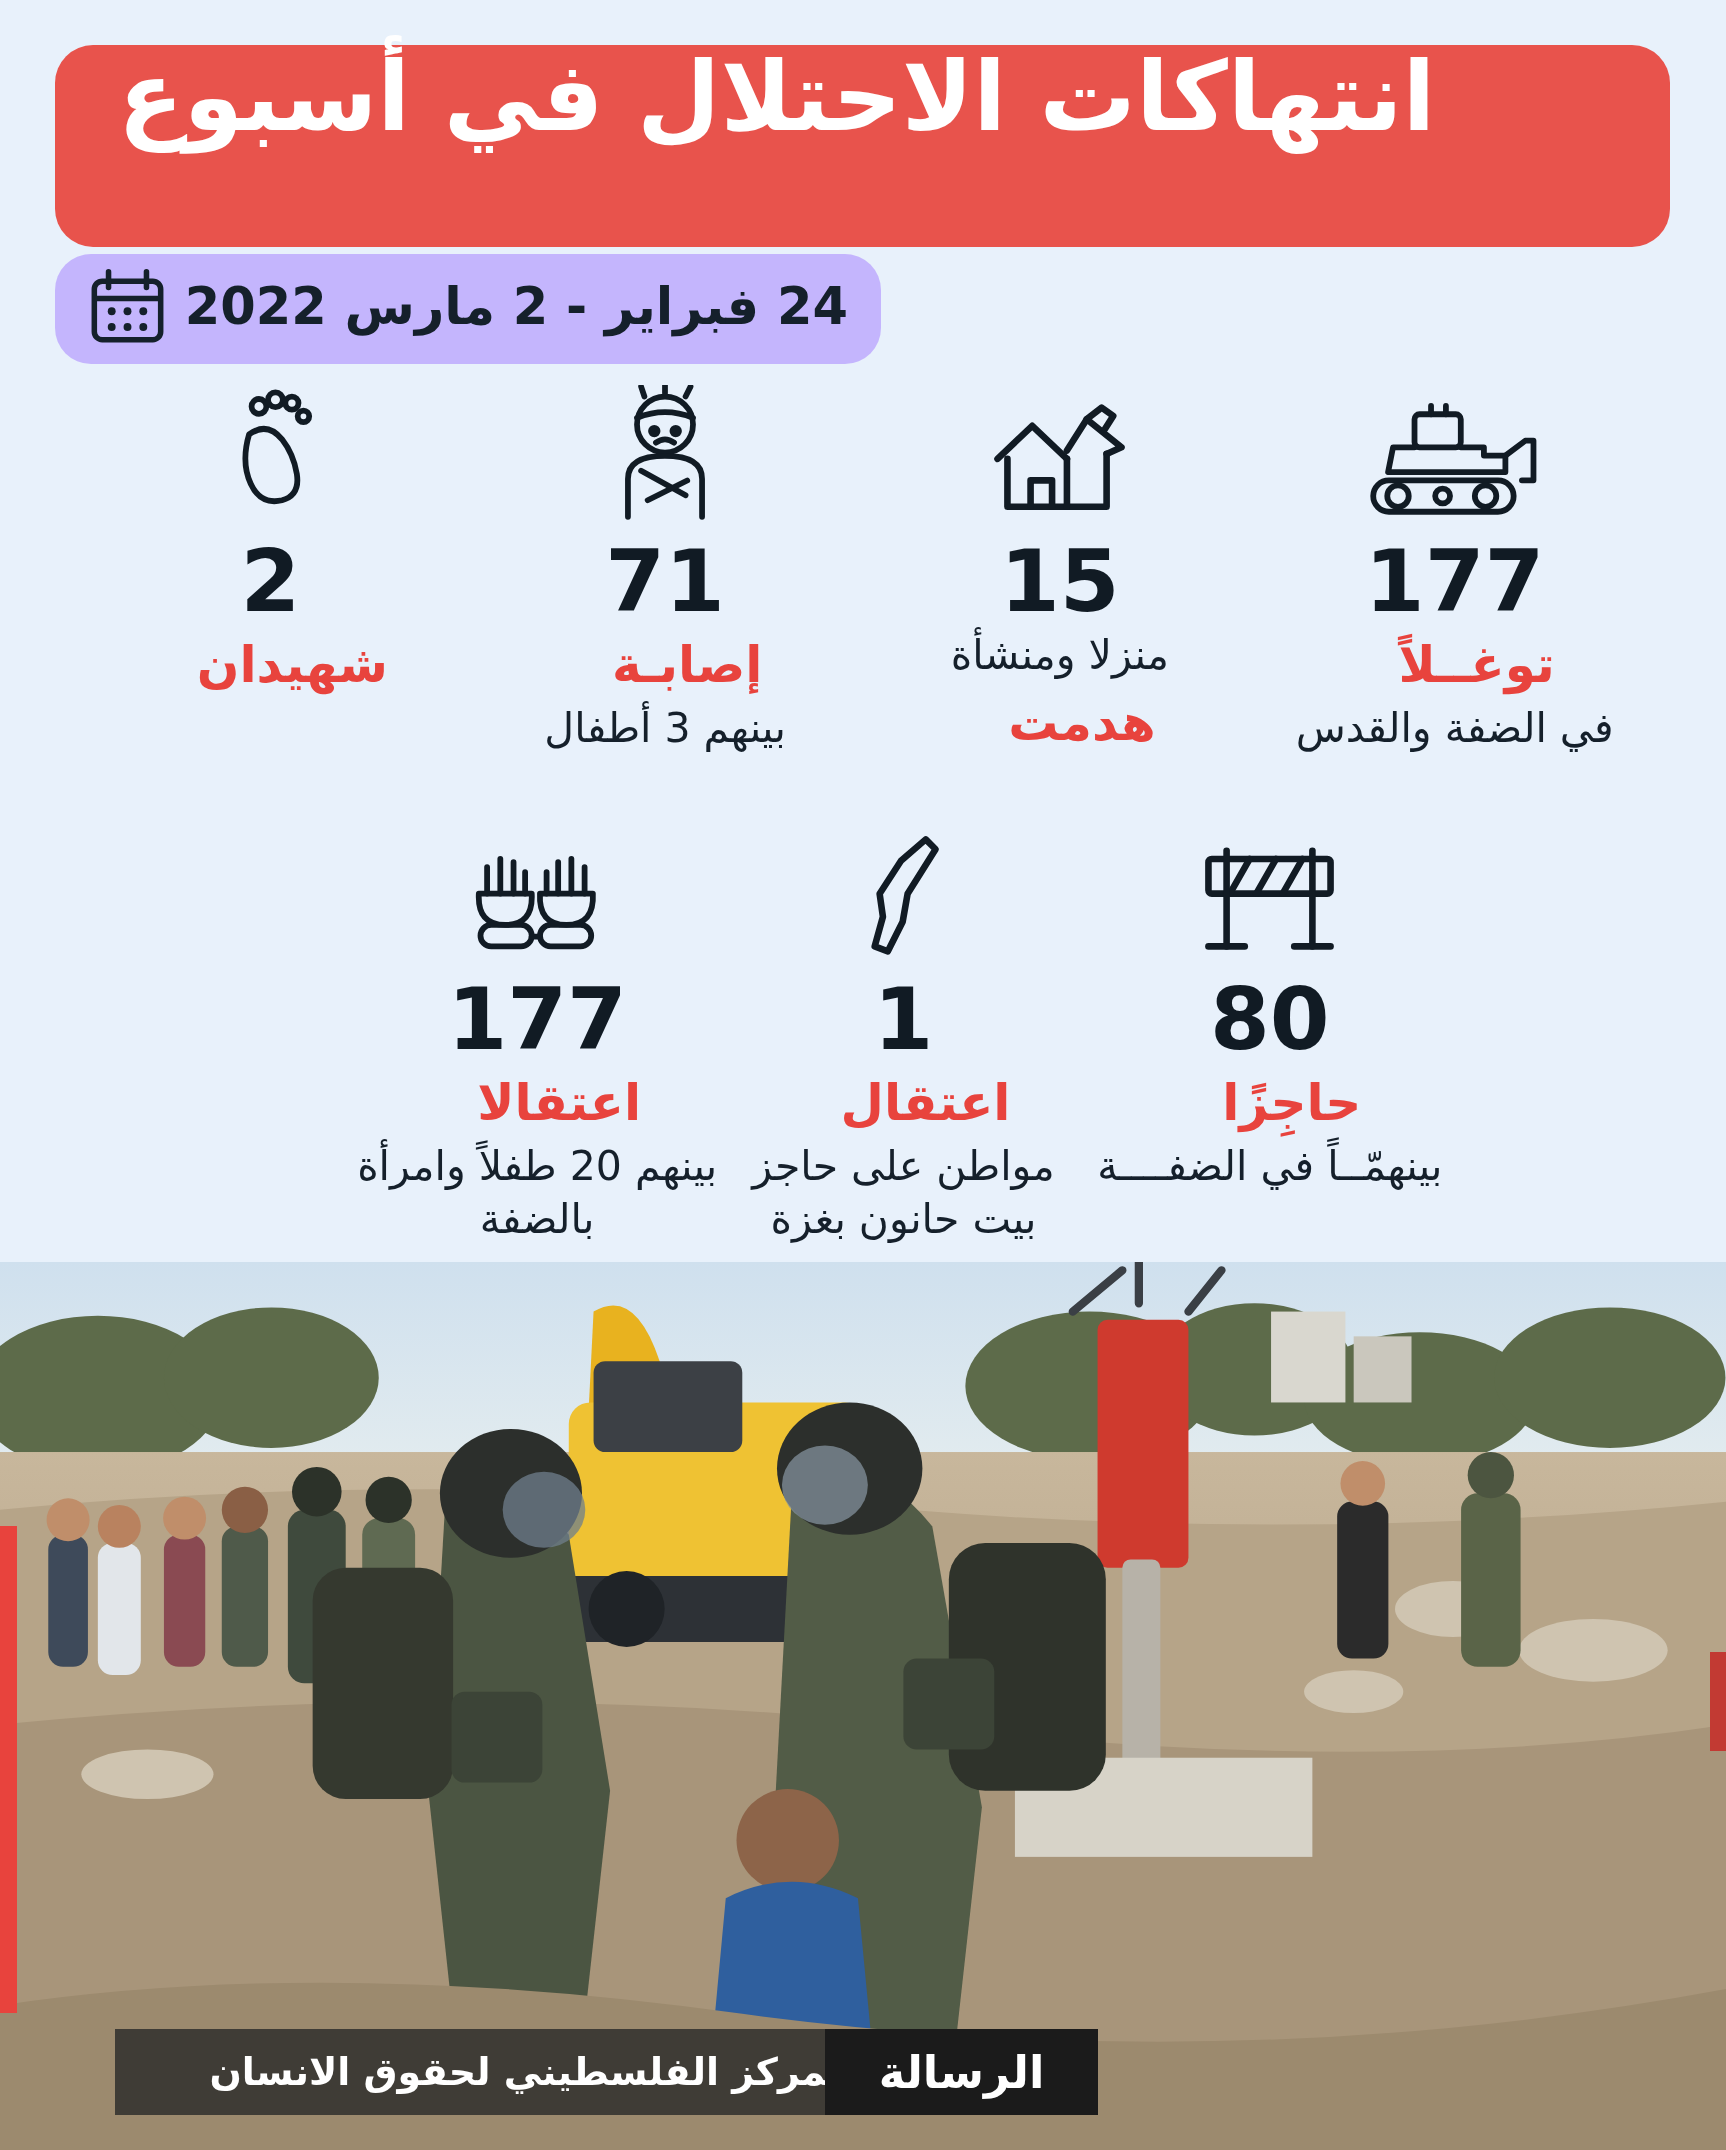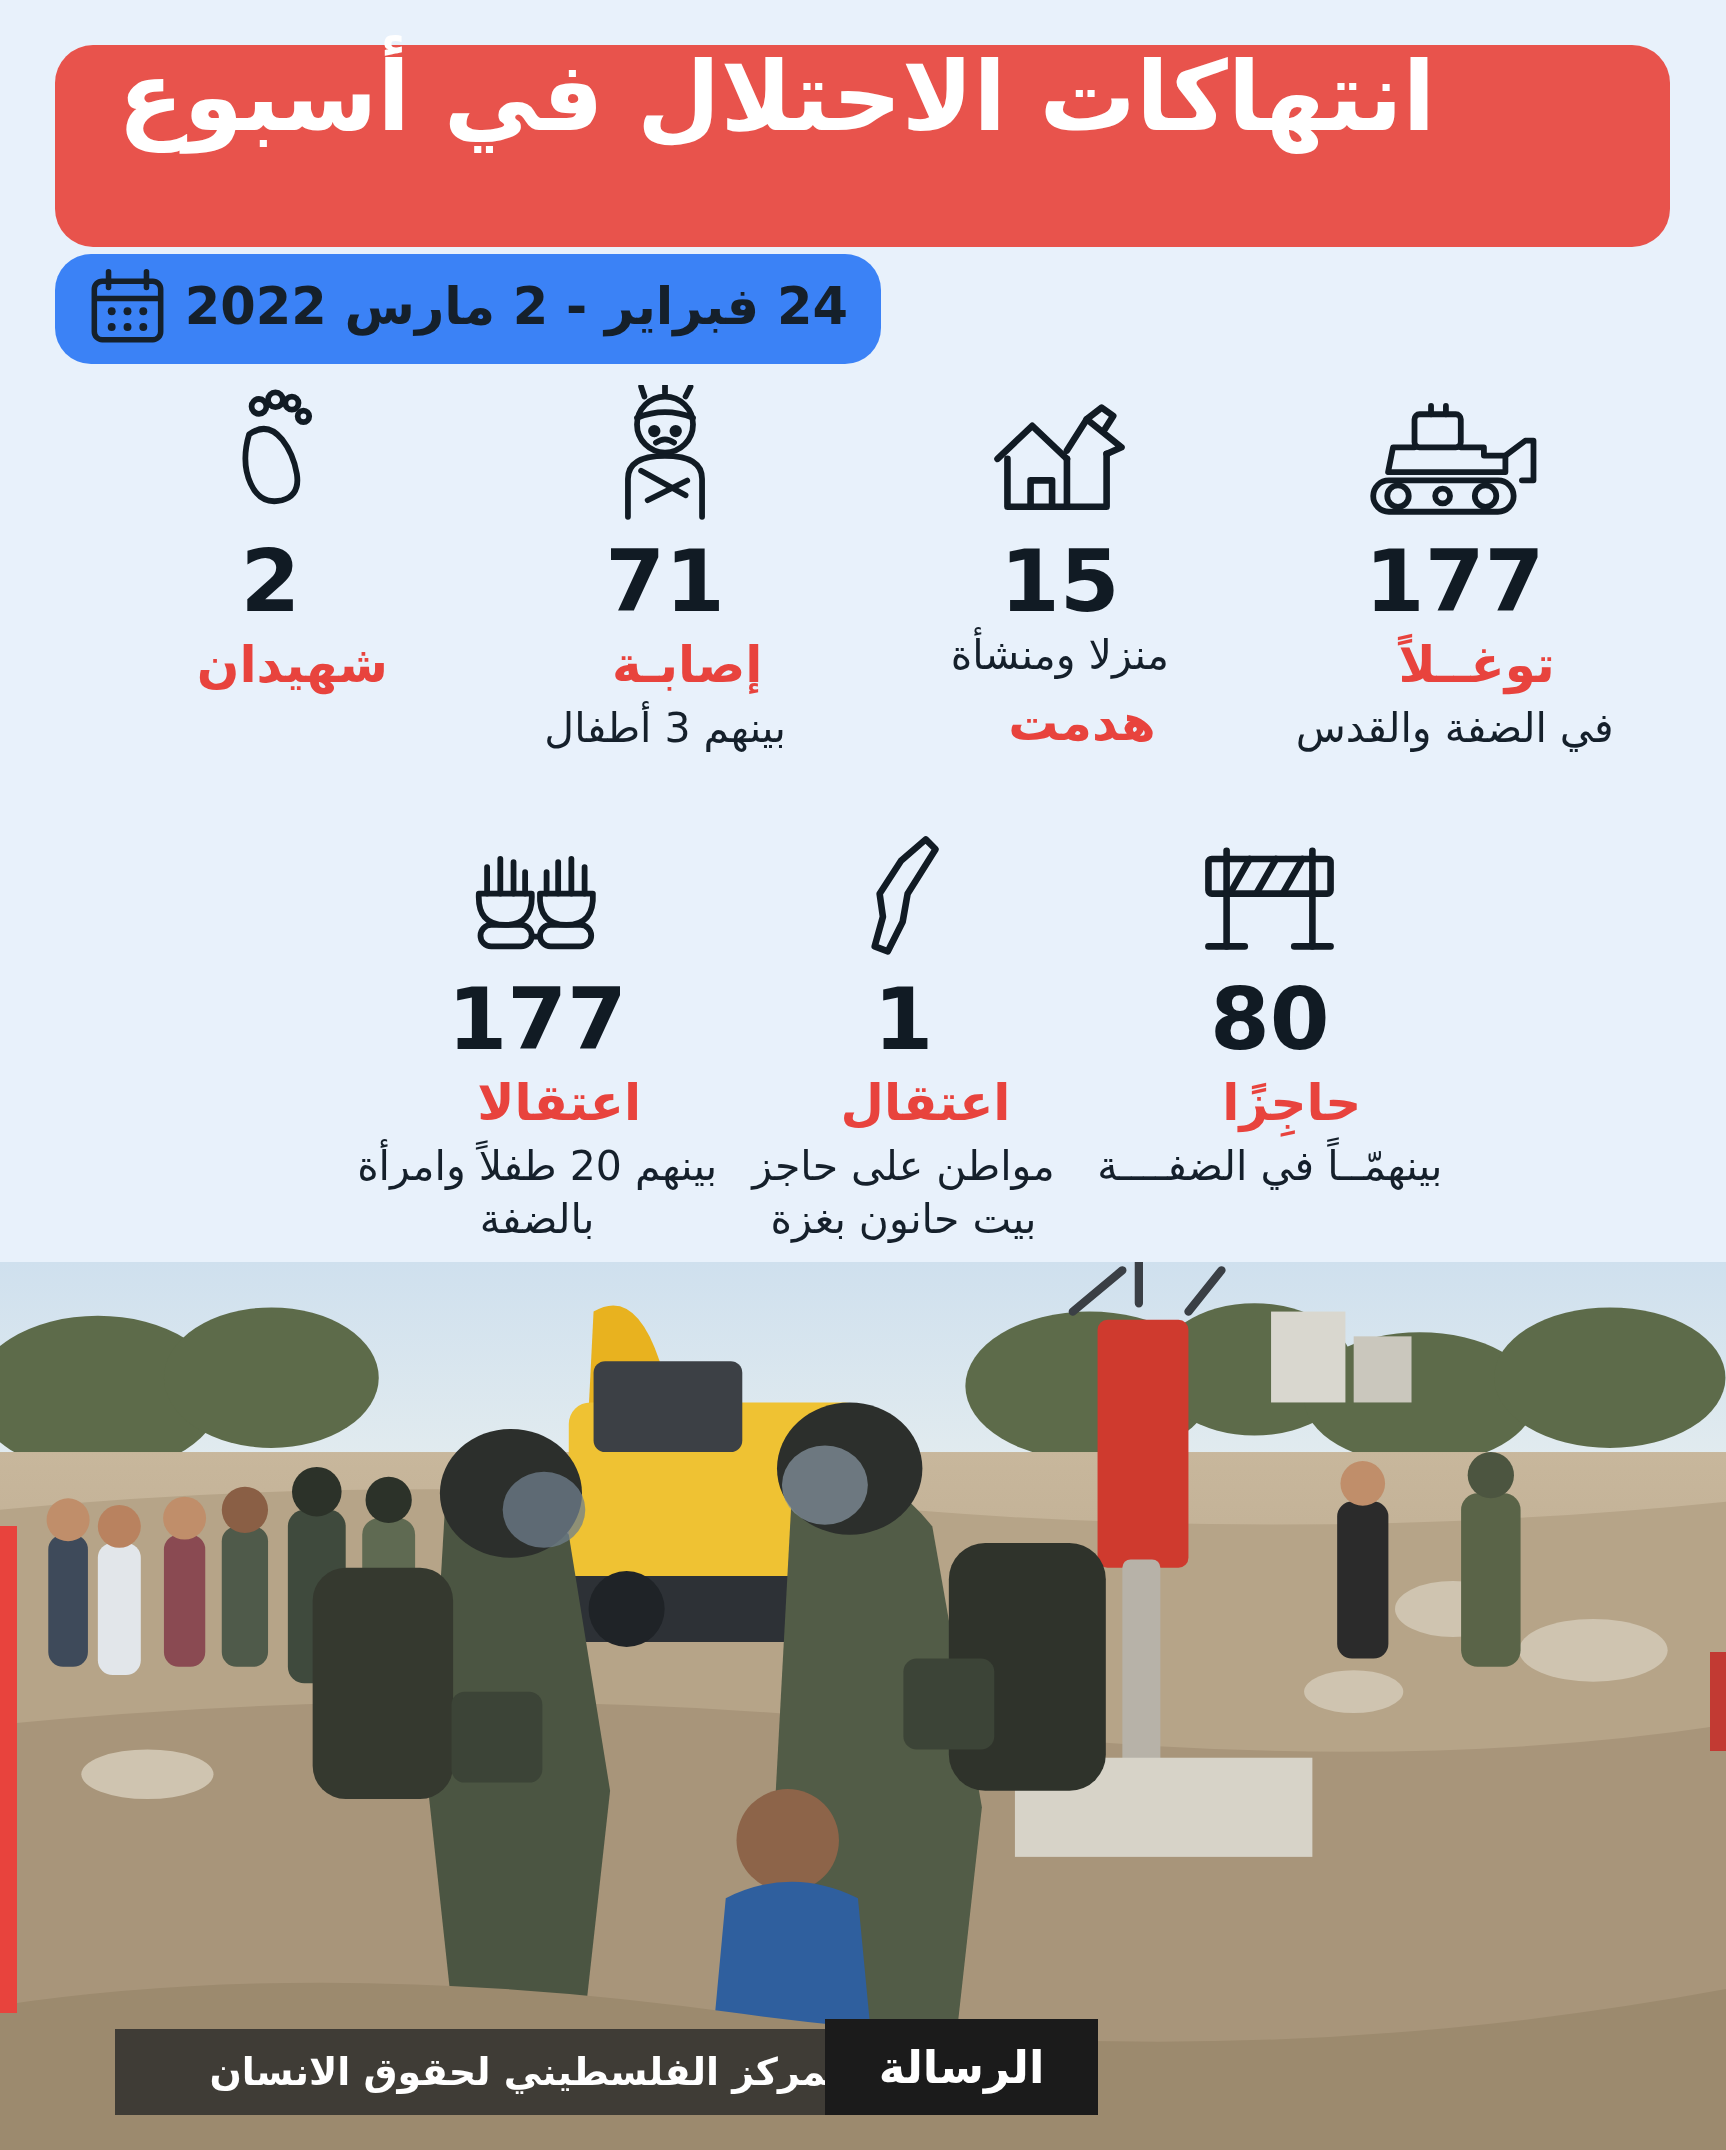--- a/index.html
+++ b/index.html
@@ -38,21 +38,21 @@
     font-size: 96px;
     font-weight: bold;
     letter-spacing: -0.8px;
     line-height: 1.1;
     white-space: nowrap;
   }
   .date-pill {
     position: absolute;
     top: 254px;
     right: 845px;
-    background: #3b82f6;
+    background: #c4b5fd;
     border-radius: 36px;
     padding: 13.2px 33px 18px 33px;
     display: flex;
     align-items: center;
     gap: 18px;
     box-sizing: border-box;
     min-width: 826px;
     justify-content: flex-end;
     flex-direction: row-reverse;
   }
@@ -171,21 +171,21 @@
   .footer-text {
     color: #ffffff;
     font-size: 38px;
     font-weight: bold;
   }
   .brand-box {
     position: absolute;
     left: 826px;
     bottom: 36px;
     width: 273px;
-    height: 96px;
+    height: 86px;
     background: #1b1b1b;
     display: flex;
     align-items: center;
     justify-content: center;
   }
   .brand-text {
     color: #ffffff;
     font-size: 45px;
     font-weight: bold;
     letter-spacing: 0.8px;

